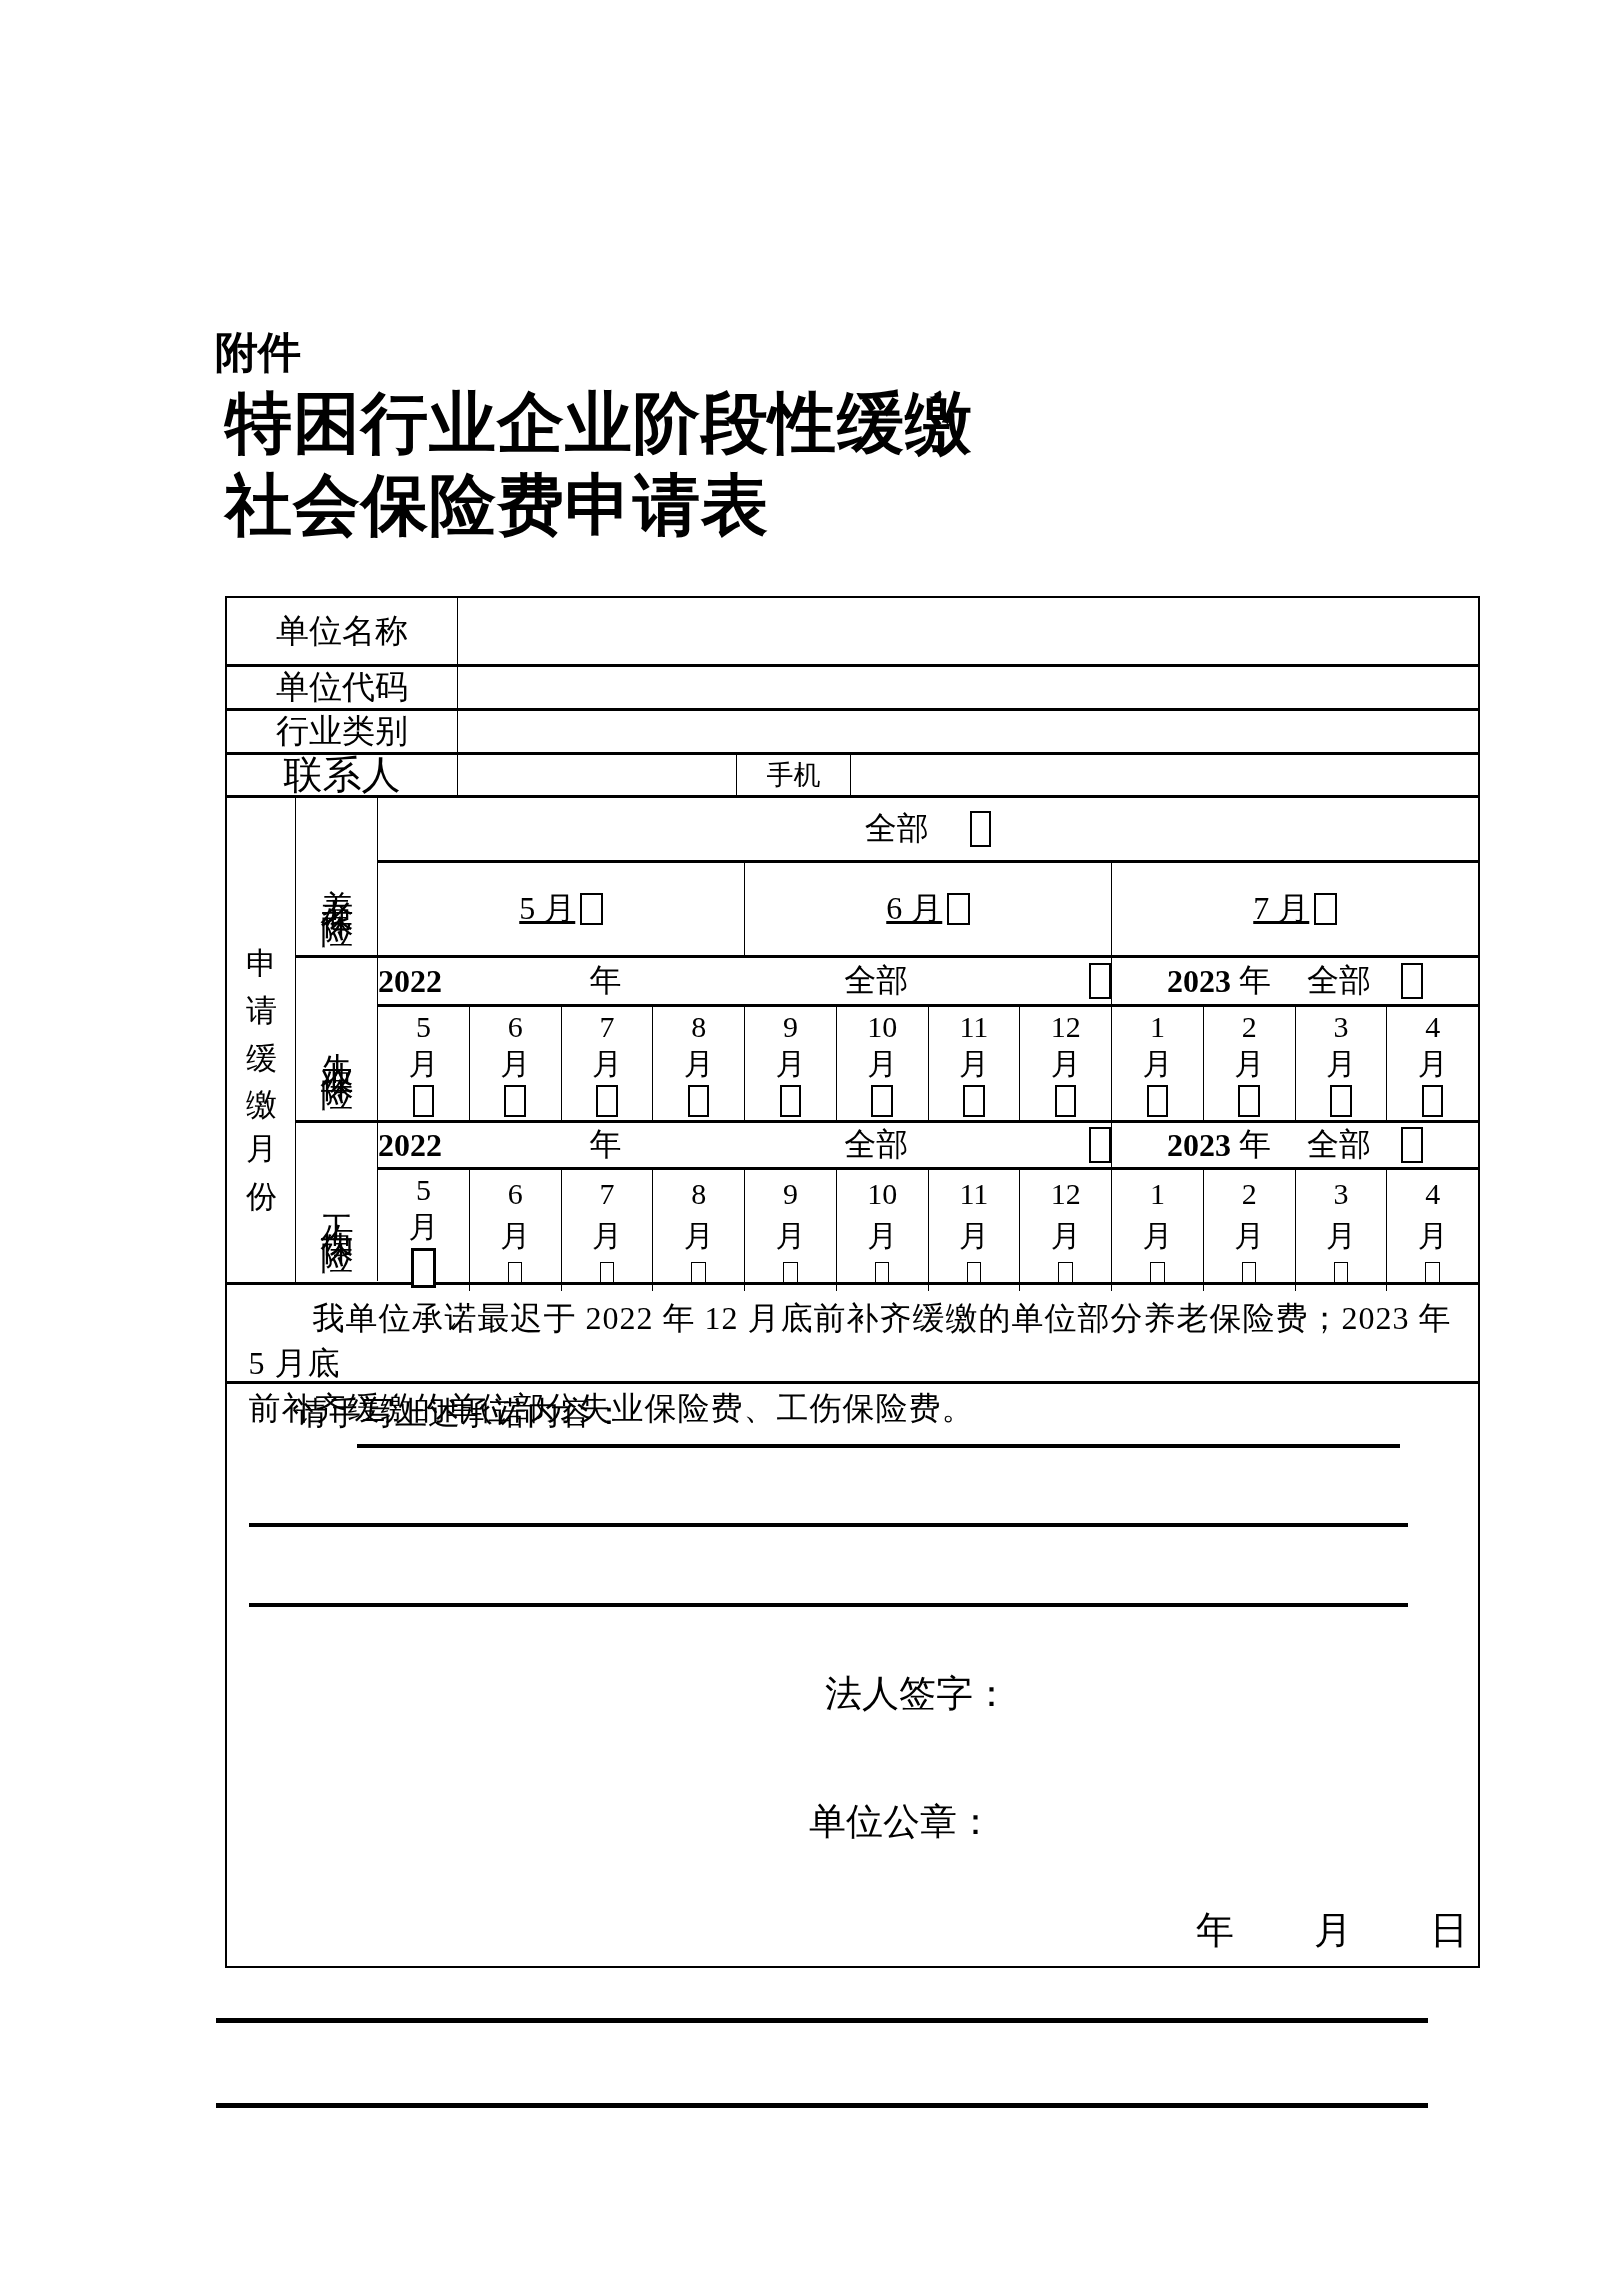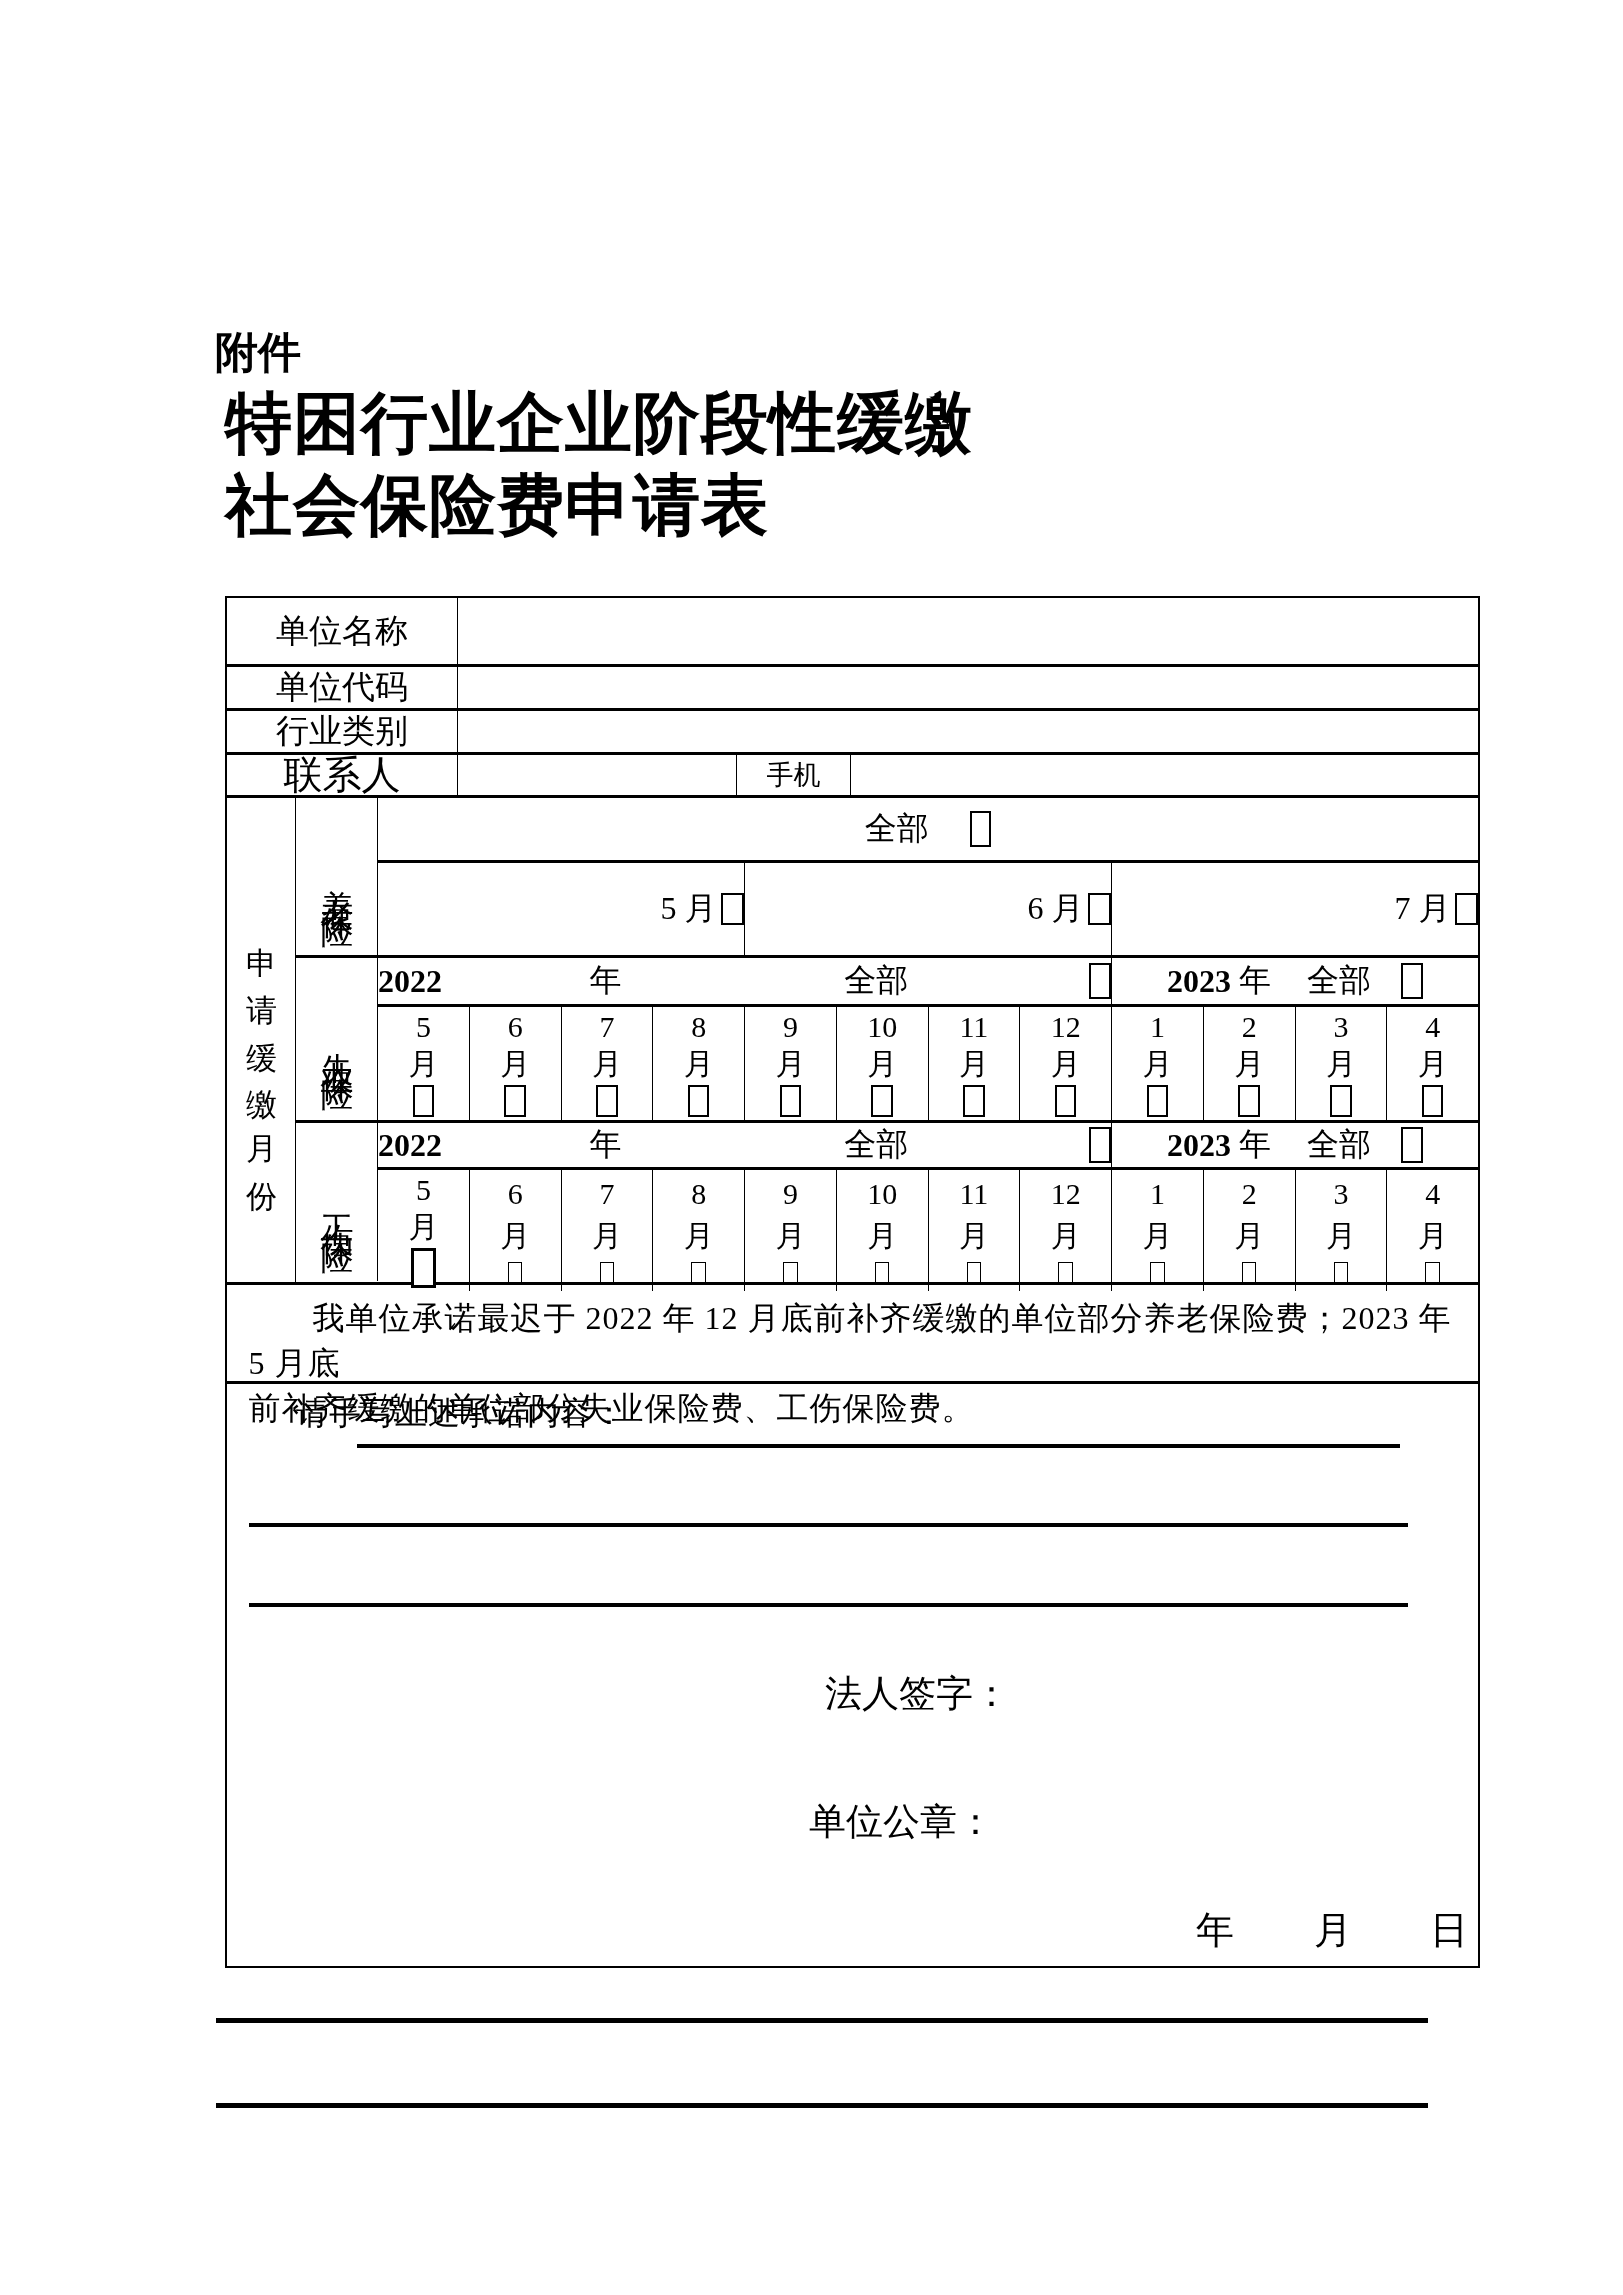--- a/index.html
+++ b/index.html
@@ -37,21 +37,21 @@
   .blk-pension{height:160px}.blk-unemp{height:165px}.blk-injury{height:158px}
   .inslbl{width:82px;display:flex;align-items:center;justify-content:center;font-size:33px;}
   .blkbody{flex:1;display:flex;flex-direction:column;}
   .vtext{writing-mode:vertical-rl;text-orientation:upright;}
   .v-side{font-size:31px;letter-spacing:47px;margin-bottom:-47px;}
   .v-ins{font-size:33px;letter-spacing:8.8px;margin-bottom:-8.8px;}
 
   .allrow{height:65px;display:flex;align-items:center;justify-content:center;
           font-size:32px;border-bottom:3.9px solid #000;}
   .p-months{flex:1;display:flex;}
-  .pmcell{flex:1;display:flex;align-items:center;justify-content:flex-end;font-size:32px;}
+  .pmcell{flex:1;display:flex;align-items:center;justify-content:center;font-size:32px;text-decoration:underline;}
   .pmcell.vline{border-right:1.5px solid #000;}
 
   .yrrow{display:flex;border-bottom:3.9px solid #000;}
   .yr-u{height:51px}.yr-i{height:47px}
   .ycell{display:flex;align-items:center;justify-content:center;font-size:32px;}
   .y8{flex:8;border-right:1.5px solid #000;justify-content:space-between;}
   .y4{flex:4;}
   .ybold{font-weight:700;}
   .yunit{margin-left:7.9px;}
   .y8 .yall{margin-left:83px;} .y8 .cb{margin-left:41px;}

